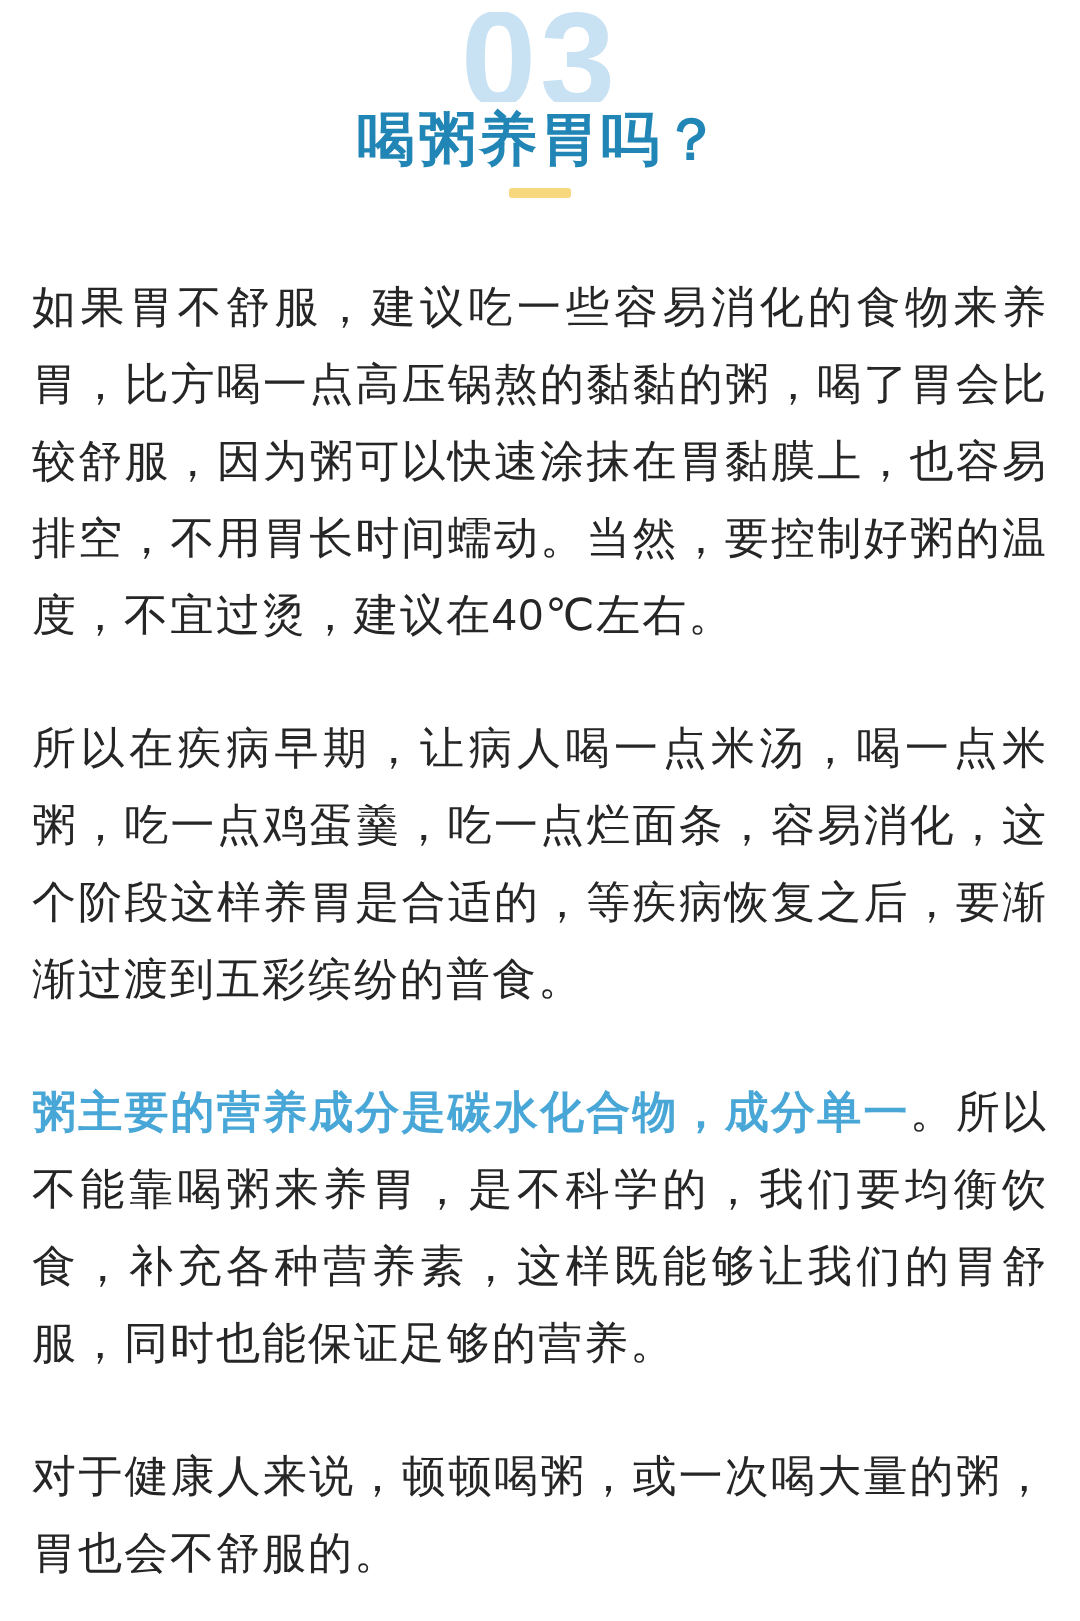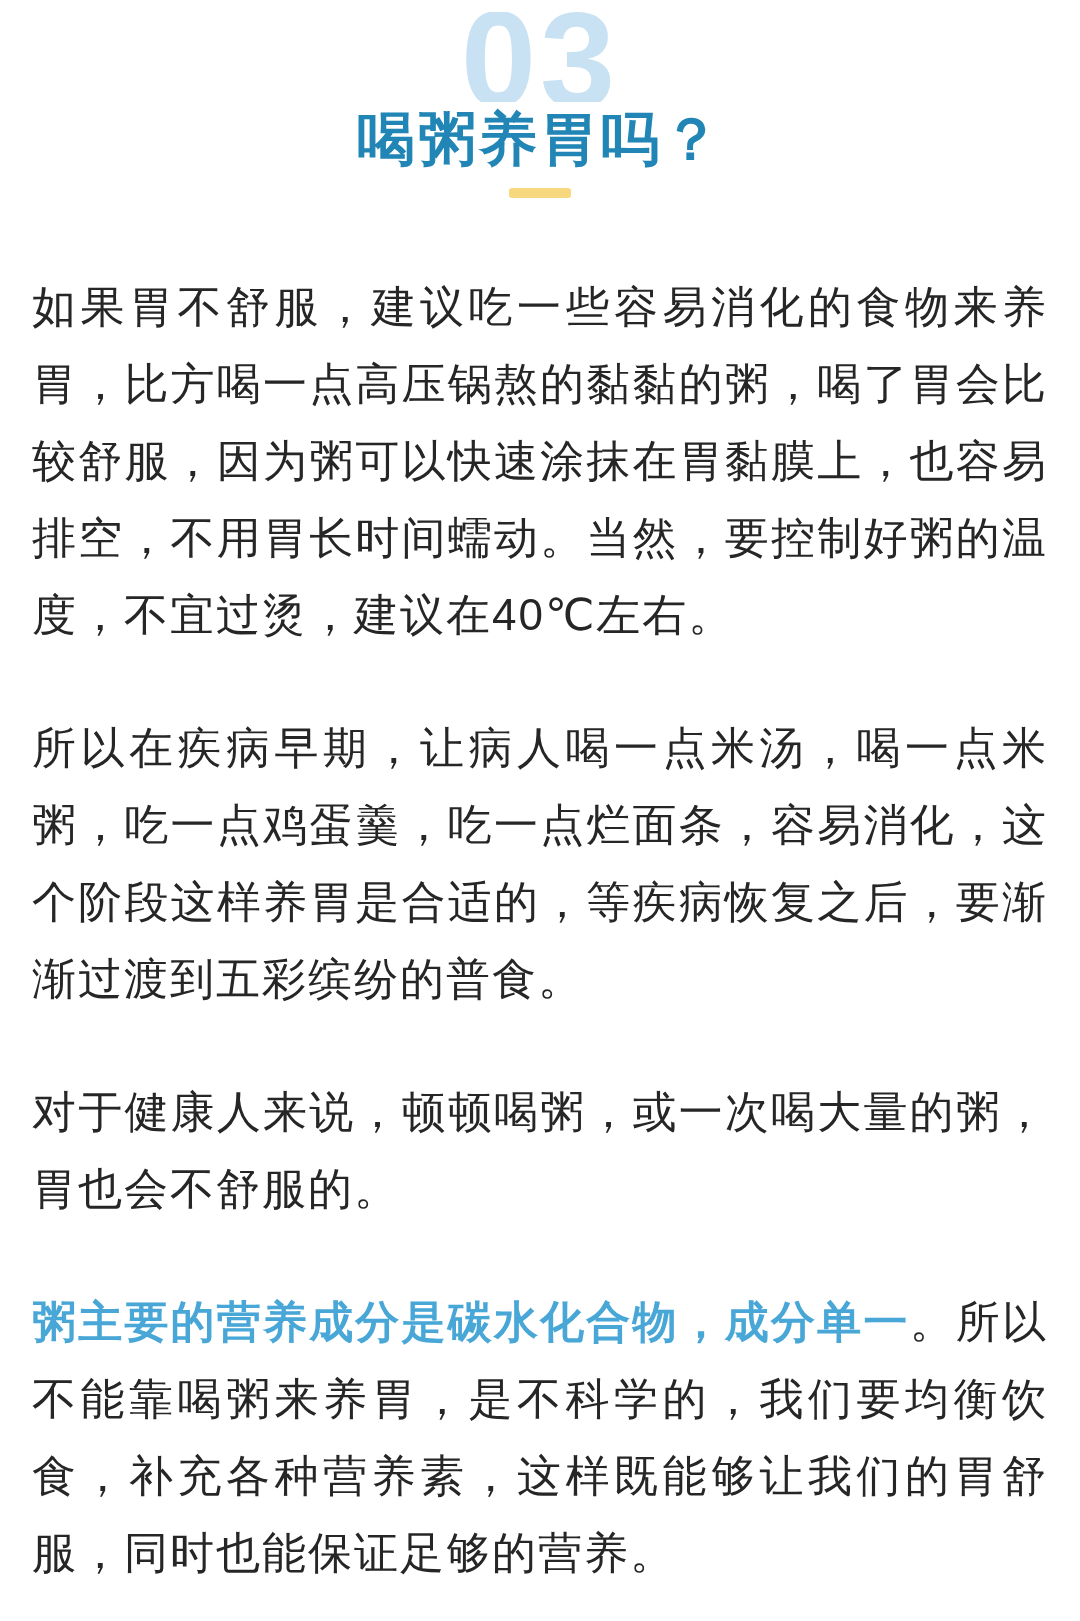--- a/index.html
+++ b/index.html
@@ -71,16 +71,16 @@
     <div class="num-clip">
       <span class="num">03</span>
     </div>
     <h1 class="title">喝粥养胃吗？</h1>
     <div class="underline"></div>
   </header>
 
   <main class="content">
     <p>如果胃不舒服，建议吃一些容易消化的食物来养胃，比方喝一点高压锅熬的黏黏的粥，喝了胃会比较舒服，因为粥可以快速涂抹在胃黏膜上，也容易排空，不用胃长时间蠕动。当然，要控制好粥的温度，不宜过烫，建议在40℃左右。</p>
     <p>所以在疾病早期，让病人喝一点米汤，喝一点米粥，吃一点鸡蛋羹，吃一点烂面条，容易消化，这个阶段这样养胃是合适的，等疾病恢复之后，要渐渐过渡到五彩缤纷的普食。</p>
+    <p><span class="hl">粥主要的营养成分是碳水化合物，成分单一</span><span>。所以不能靠喝粥来养胃，是不科学的，我们要均衡饮食，补充各种营养素，这样既能够让我们的胃舒服，同时也能保证足够的营养。</span></p>
     <p>对于健康人来说，顿顿喝粥，或一次喝大量的粥，胃也会不舒服的。</p>
-    <p><span class="hl">粥主要的营养成分是碳水化合物，成分单一</span><span>。所以不能靠喝粥来养胃，是不科学的，我们要均衡饮食，补充各种营养素，这样既能够让我们的胃舒服，同时也能保证足够的营养。</span></p>
   </main>
 </div>
 
 </body></html>

